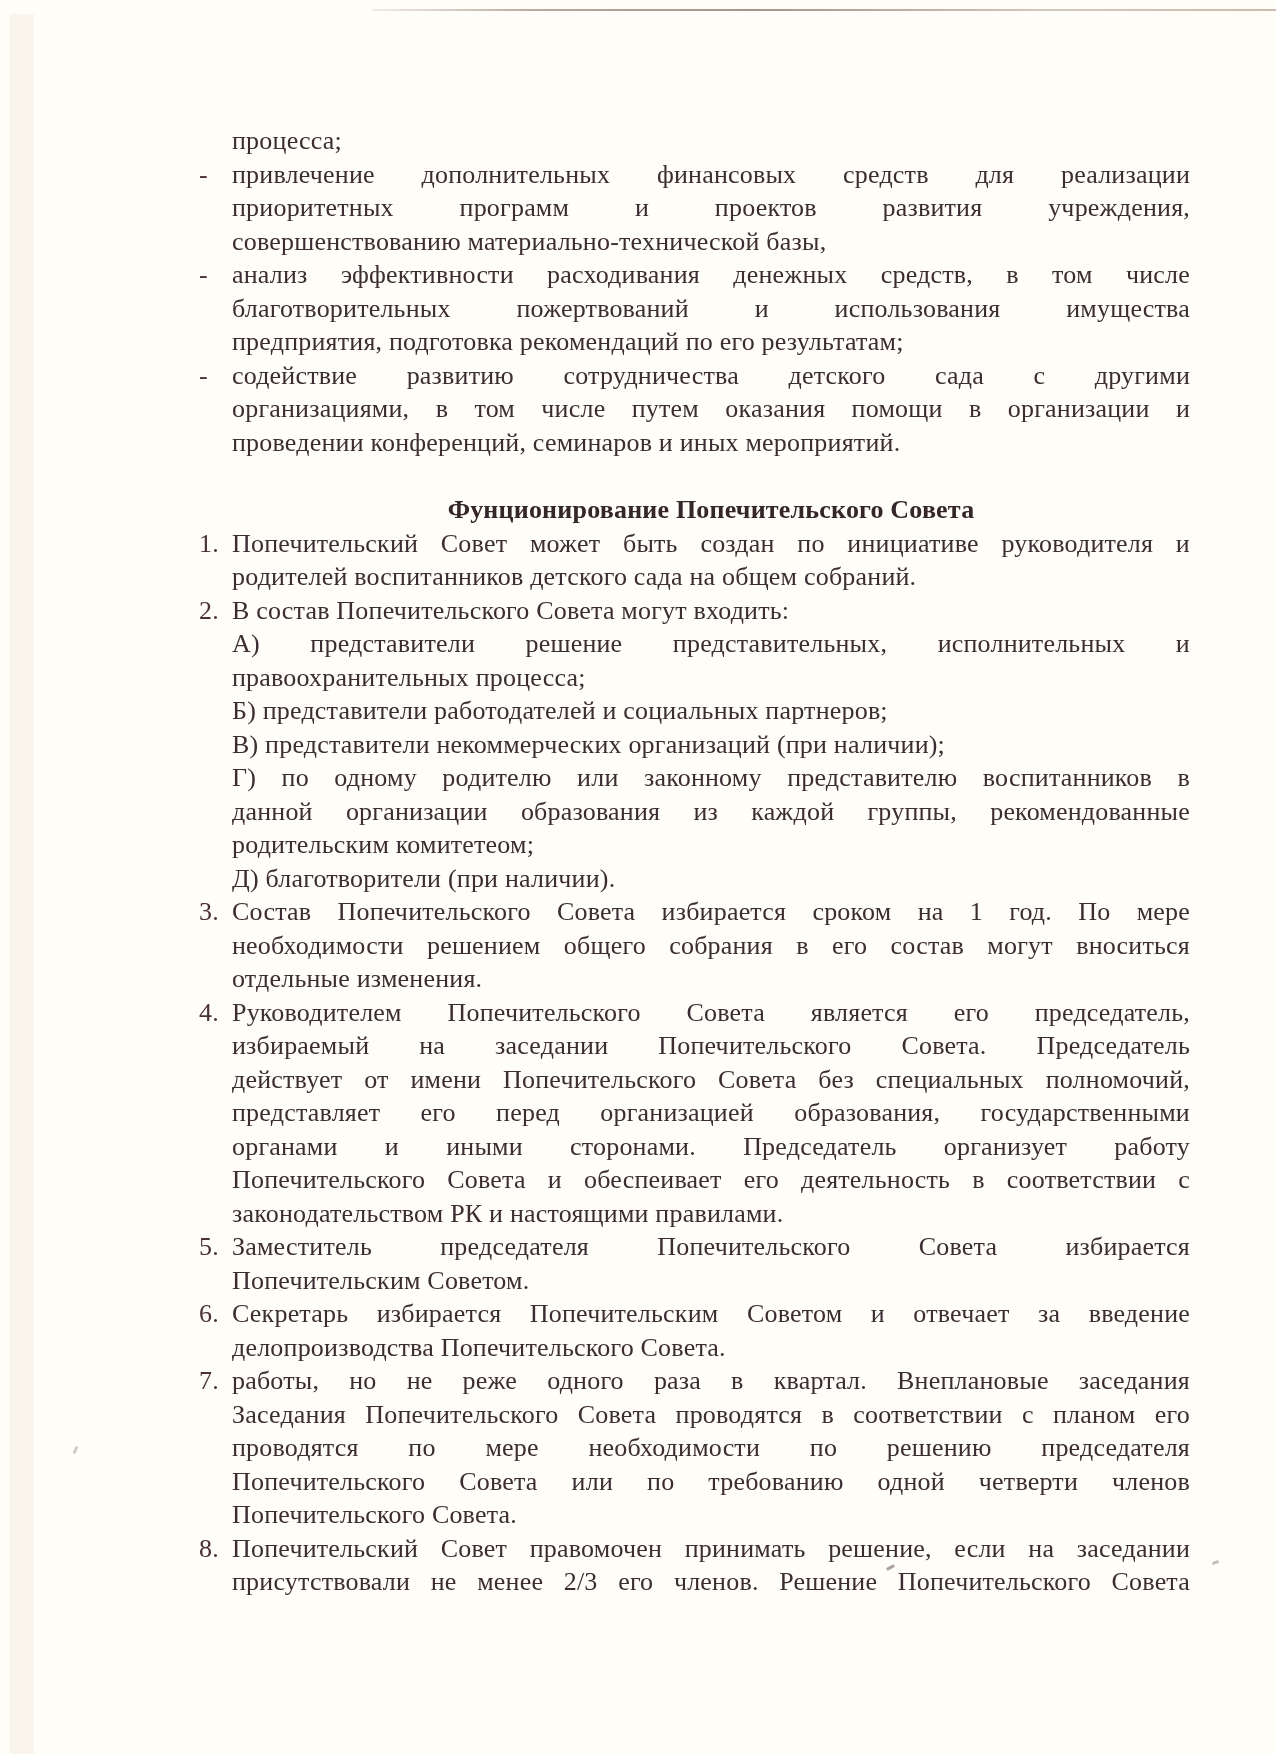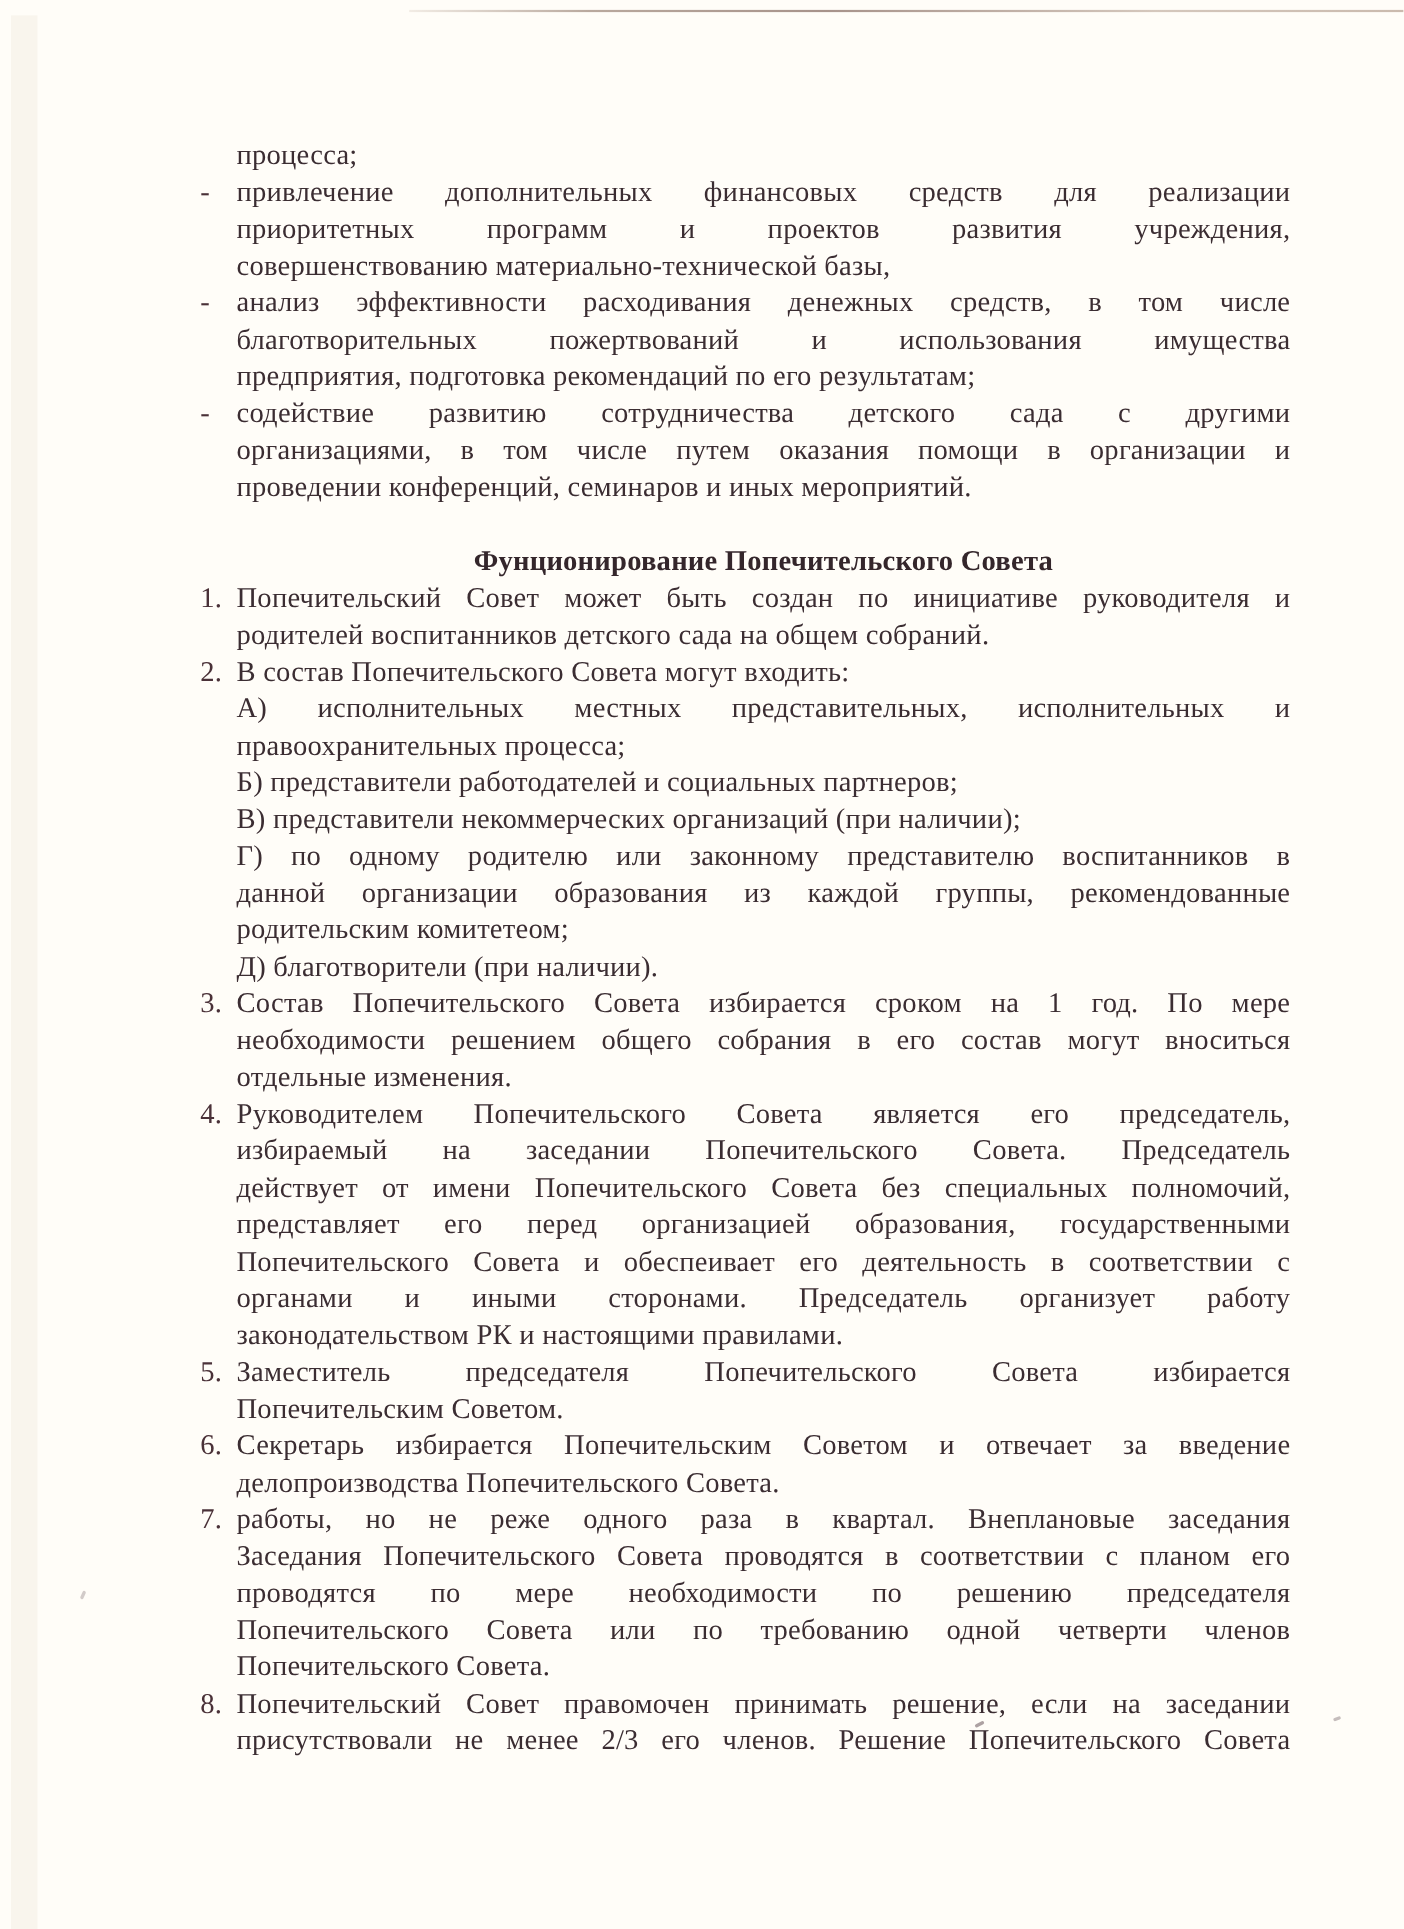--- a/index.html
+++ b/index.html
@@ -20,21 +20,21 @@
     background: linear-gradient(90deg,
       rgba(168,140,118,.15), rgba(128,100,84,.55) 18%,
       rgba(120,90,80,.65) 42%, rgba(150,120,100,.4) 75%, rgba(150,120,100,.5));
   }
   .speck { position: absolute; background: rgba(92,72,78,.5); border-radius: 2px; }
   .speck.s1 { left: 886px; top: 1566px; width: 9px; height: 3px; transform: rotate(-28deg); }
   .speck.s2 { left: 1212px; top: 1561px; width: 7px; height: 3px; transform: rotate(-20deg); opacity:.7; }
   .speck.s3 { left: 74px; top: 1446px; width: 3px; height: 8px; transform: rotate(24deg); opacity:.55; }
 
   .content {
-    position: absolute; left: 215px; top: 124px; width: 958px;
+    position: absolute; left: 232px; top: 124px; width: 958px;
     font-size: 26px; line-height: 33.5px;
     color: #3b2d32;
     letter-spacing: .2px;
   }
   .ln { text-align: left; }
   .ln.j { text-align: justify; text-align-last: justify; text-justify: inter-word; }
   .item { position: relative; }
   .marker {
     position: absolute; left: -33px; top: 0; width: 30px;
     color: #4a3138;
@@ -87,21 +87,21 @@
 
     <div class="item">
       <span class="marker">1.</span>
       <div class="ln j">Попечительский Совет может быть создан по инициативе руководителя и</div>
       <div class="ln">родителей воспитанников детского сада на общем собраний.</div>
     </div>
 
     <div class="item">
       <span class="marker">2.</span>
       <div class="ln">В состав Попечительского Совета могут входить:</div>
-      <div class="ln j">А) исполнительных местных представительных, исполнительных и</div>
+      <div class="ln j">А) представители решение представительных, исполнительных и</div>
       <div class="ln">правоохранительных процесса;</div>
       <div class="ln">Б) представители работодателей и социальных партнеров;</div>
       <div class="ln">В) представители некоммерческих организаций (при наличии);</div>
       <div class="ln j">Г) по одному родителю или законному представителю воспитанников в</div>
       <div class="ln j">данной организации образования из каждой группы, рекомендованные</div>
       <div class="ln">родительским комитетеом;</div>
       <div class="ln">Д) благотворители (при наличии).</div>
     </div>
 
     <div class="item">
@@ -110,22 +110,22 @@
       <div class="ln j">необходимости решением общего собрания в его состав могут вноситься</div>
       <div class="ln">отдельные изменения.</div>
     </div>
 
     <div class="item">
       <span class="marker">4.</span>
       <div class="ln j">Руководителем  Попечительского Совета является его председатель,</div>
       <div class="ln j">избираемый на заседании Попечительского Совета. Председатель</div>
       <div class="ln j">действует от имени Попечительского Совета без специальных полномочий,</div>
       <div class="ln j">представляет его перед организацией образования, государственными</div>
+      <div class="ln j">органами и иными сторонами. Председатель организует работу</div>
       <div class="ln j">Попечительского Совета и обеспеивает его деятельность в соответствии с</div>
-      <div class="ln j">органами и иными сторонами. Председатель организует работу</div>
       <div class="ln">законодательством РК и настоящими правилами.</div>
     </div>
 
     <div class="item">
       <span class="marker">5.</span>
       <div class="ln j">Заместитель председателя  Попечительского Совета избирается</div>
       <div class="ln">Попечительским Советом.</div>
     </div>
 
     <div class="item">

